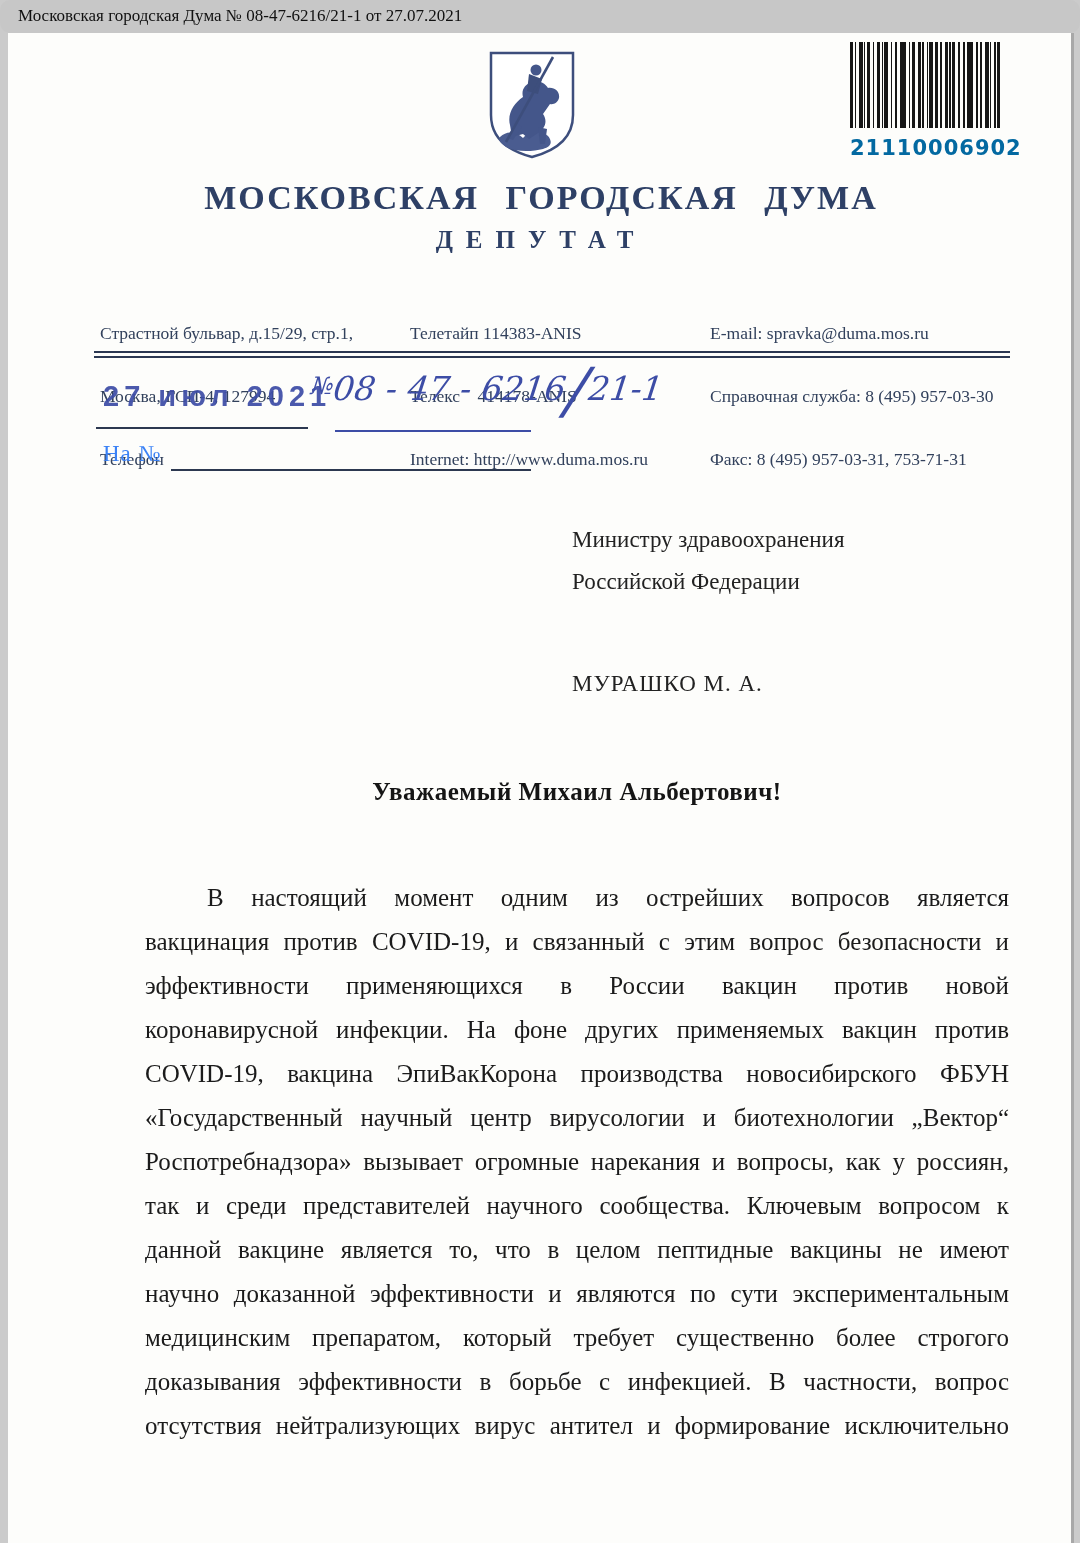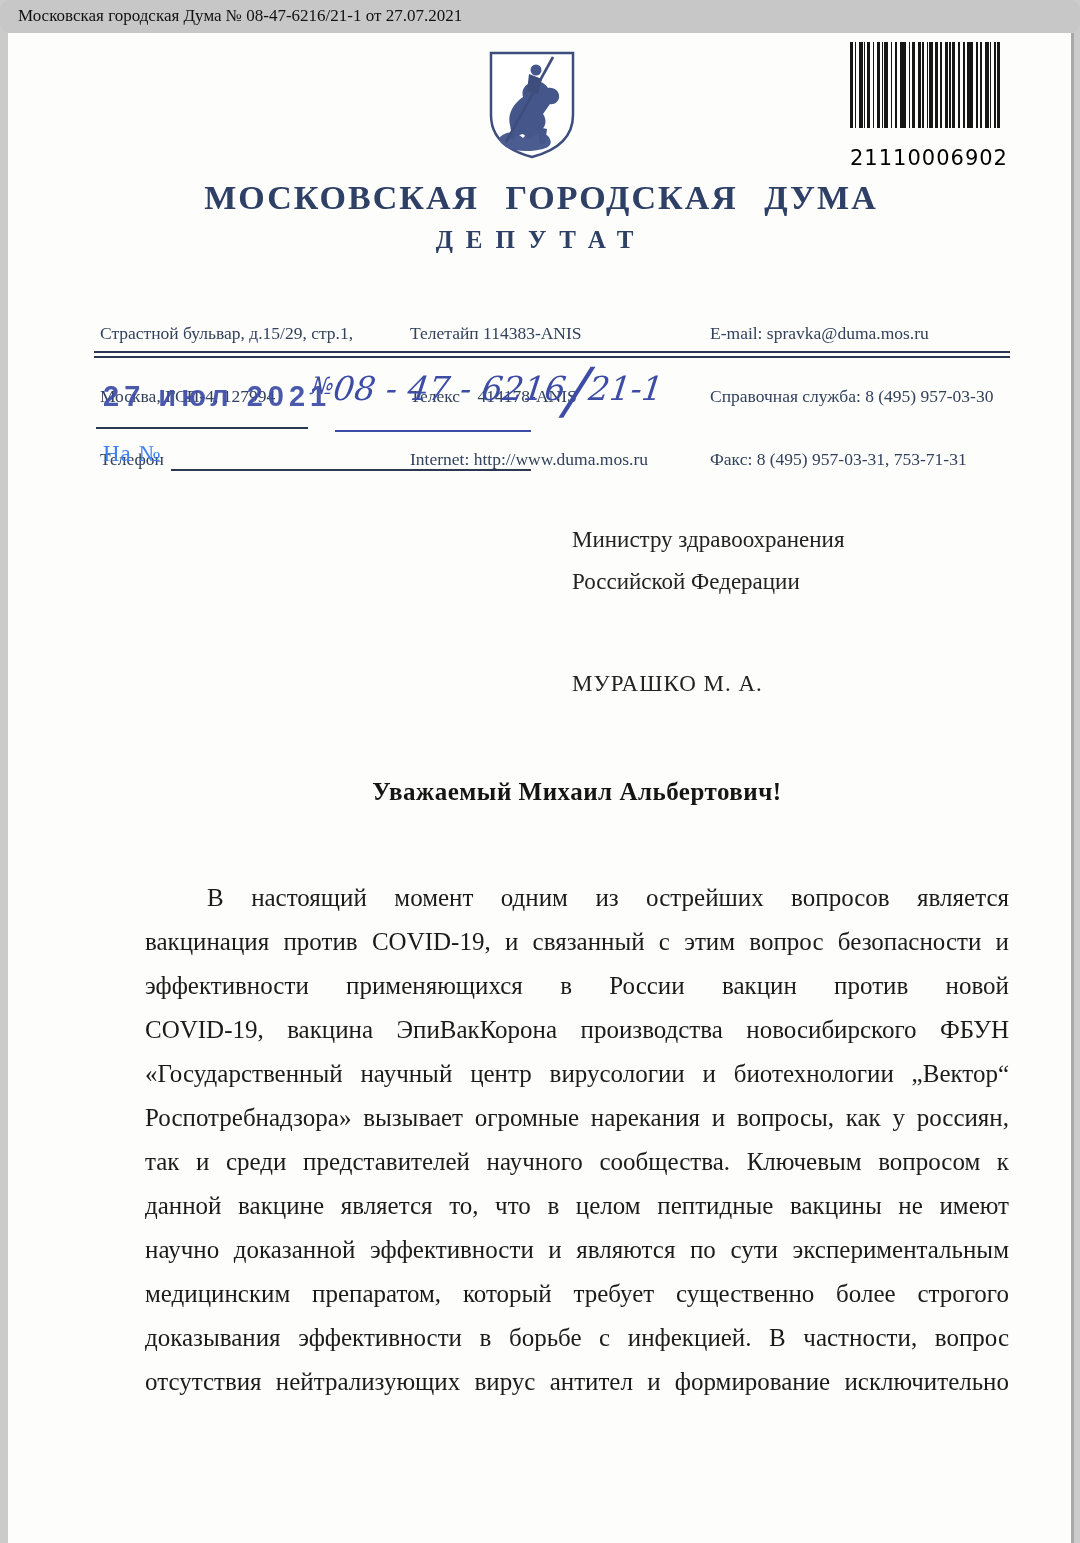--- a/index.html
+++ b/index.html
@@ -21,22 +21,22 @@
   }
   .emblem{position:absolute;left:478px;top:16px;width:92px;height:112px;}
   .barcode-wrap{position:absolute;left:842px;top:9px;width:160px;}
   .barcode{
     width:152px;height:86px;
     background:
       repeating-linear-gradient(90deg,#161616 0 2px,transparent 2px 5px,#161616 5px 6px,transparent 6px 9px),
       repeating-linear-gradient(90deg,#161616 0 3px,transparent 3px 11px,#161616 11px 13px,transparent 13px 17px);
   }
   .barcode-num{
-    font-family:"DejaVu Sans", sans-serif;font-weight:normal;font-size:21px;
-    color:#000000;letter-spacing:1px;margin-top:18px;
+    font-family:"DejaVu Sans", sans-serif;font-weight:bold;font-size:21px;
+    color:#0369a1;letter-spacing:1px;margin-top:8px;
   }
   .org-name{
     position:absolute;left:0;top:146px;width:100%;text-align:center;
     color:#2e4066;font-weight:bold;font-size:34px;
     letter-spacing:2px;word-spacing:16px;
     font-family:"Liberation Serif", serif;
   }
   .org-role{
     position:absolute;left:0;top:193px;width:100%;text-align:center;
     color:#2e4066;font-weight:bold;font-size:25px;letter-spacing:13px;
@@ -161,20 +161,21 @@
     <div>Российской Федерации</div>
     <div class="name">МУРАШКО М. А.</div>
   </div>
 
   <div class="salutation">Уважаемый Михаил Альбертович!</div>
 
   <div class="body-text">
     <div class="bodyline first">В настоящий момент одним из острейших вопросов является</div>
     <div class="bodyline">вакцинация против COVID-19, и связанный с этим вопрос безопасности и</div>
     <div class="bodyline">эффективности применяющихся в России вакцин против новой</div>
+    <div class="bodyline">коронавирусной инфекции. На фоне других применяемых вакцин против</div>
     <div class="bodyline">COVID-19, вакцина ЭпиВакКорона производства новосибирского ФБУН</div>
     <div class="bodyline">«Государственный научный центр вирусологии и биотехнологии „Вектор“</div>
     <div class="bodyline">Роспотребнадзора» вызывает огромные нарекания и вопросы, как у россиян,</div>
     <div class="bodyline">так и среди представителей научного сообщества. Ключевым вопросом к</div>
     <div class="bodyline">данной вакцине является то, что в целом пептидные вакцины не имеют</div>
     <div class="bodyline">научно доказанной эффективности и являются по сути экспериментальным</div>
     <div class="bodyline">медицинским препаратом, который требует существенно более строгого</div>
     <div class="bodyline">доказывания эффективности в борьбе с инфекцией. В частности, вопрос</div>
     <div class="bodyline">отсутствия нейтрализующих вирус антител и формирование исключительно</div>
   </div>

